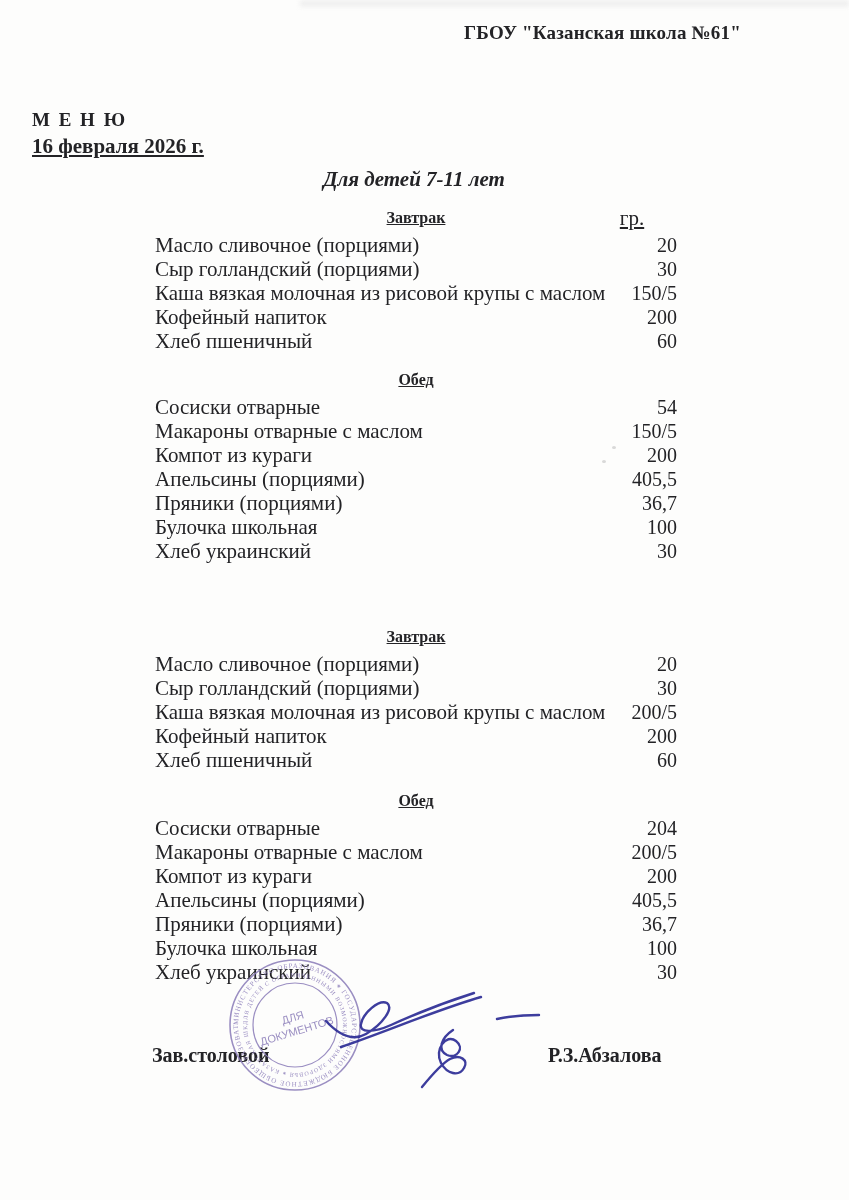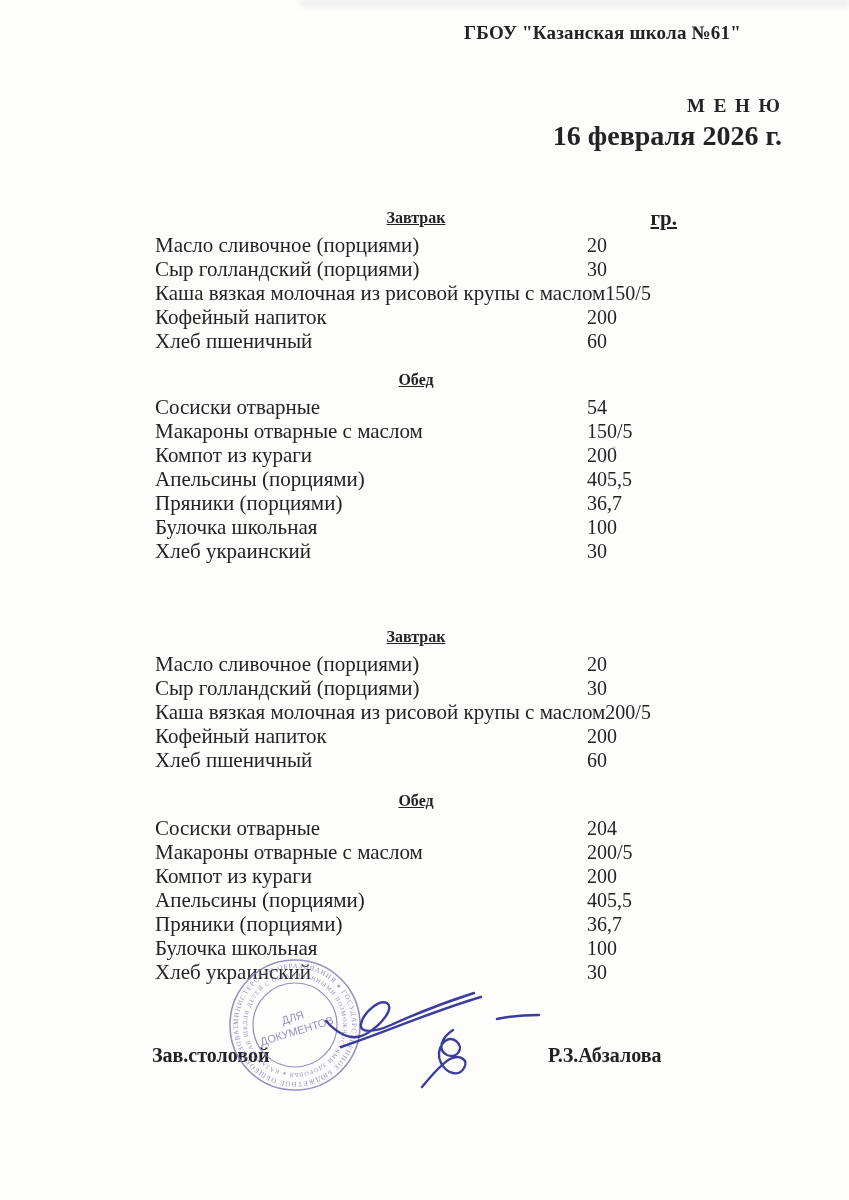--- a/index.html
+++ b/index.html
@@ -12,47 +12,47 @@
   .top-smudge {
     position:absolute; top:0; left:300px; width:549px; height:7px;
     background:#ededed; filter:blur(2px); opacity:.8;
   }
   .speck { position:absolute; width:4px; height:3px; background:#c9c9c9; border-radius:50%; opacity:.7; }
 
   .org-header {
     position:absolute; top:22px; left:0; width:741px;
     text-align:right; font-weight:bold; font-size:19px; letter-spacing:.2px;
   }
-  .title-block { position:absolute; top:95px; left:0; width:782px; text-align:right; }
+  .title-block { position:absolute; top:109px; left:0; width:782px; text-align:left;padding-left:32px; }
   .menu-title  { font-weight:bold; font-size:19px; letter-spacing:2px; }
-  .menu-date   { font-weight:bold; font-size:28px; margin-top:3px; }
+  .menu-date   { font-weight:bold; font-size:21px; margin-top:3px;text-decoration:underline; }
 
   .age-group {
     position:absolute; left:0; width:828px; text-align:center;
     font-weight:bold; font-style:italic; font-size:21px;
   }
   .age-group.g1 { top:167px; }
   .age-group.g2 { top:599px; }
 
   .meal-block { position:absolute; left:155px; width:522px; }
   .meal-block.b1 { top:205px; }
   .meal-block.l1 { top:367px; }
   .meal-block.b2 { top:624px; }
   .meal-block.l2 { top:788px; }
 
   .meal-header-row { position:relative; height:26px; line-height:26px; text-align:center; }
   .meal-header { font-weight:bold; font-size:16px; text-decoration:underline; }
   .amt-header  {
-    position:absolute; right:0; top:0; width:90px; text-align:right;
-    font-weight:bold; font-size:21px; text-decoration:underline;
+    position:absolute; right:0; top:0; width:90px; text-align:center;
+    font-weight:normal; font-size:21px; text-decoration:underline;
   }
   .rows { margin-top:2px; }
-  .row  { display:flex; height:24px; line-height:24px; }
+  .row  { display:flex; height:24px; line-height:24px;gap:20px; }
   .dish { flex:1; font-size:21px; white-space:nowrap; }
-  .amt  { width:90px; text-align:left; font-size:20px; }
+  .amt  { width:90px; text-align:right; font-size:20px; }
 
   .sig-row { position:absolute; left:0; width:849px; height:24px; }
   .sig-row.r1 { top:1005px; }
   .sig-row.r2 { top:1044px; }
   .sig-role { position:absolute; left:152px; font-weight:bold; font-size:20px; }
   .sig-name { position:absolute; left:548px; font-weight:bold; font-size:20px; }
 
   .stamp-svg { position:absolute; left:225px; top:955px; opacity:.88; }
   .sign-svg  { position:absolute; left:0; top:0; pointer-events:none; }
 </style>
@@ -65,20 +65,21 @@
   <div class="speck" style="left:612px; top:446px;"></div>
   <div class="speck" style="left:602px; top:460px;"></div>
 
   <div class="org-header">ГБОУ "Казанская школа №61"</div>
 
   <div class="title-block">
     <div class="menu-title">М Е Н Ю</div>
     <div class="menu-date">16 февраля 2026 г.</div>
   </div>
 
+  <div class="age-group g1">Для детей 7-11 лет</div>
 
   <div class="meal-block b1">
     <div class="meal-header-row">
       <span class="meal-header">Завтрак</span>
       <span class="amt-header">гр.</span>
     </div>
     <div class="rows">
   <div class="row">
     <span class="dish">Масло сливочное (порциями)</span>
     <span class="amt">20</span>

